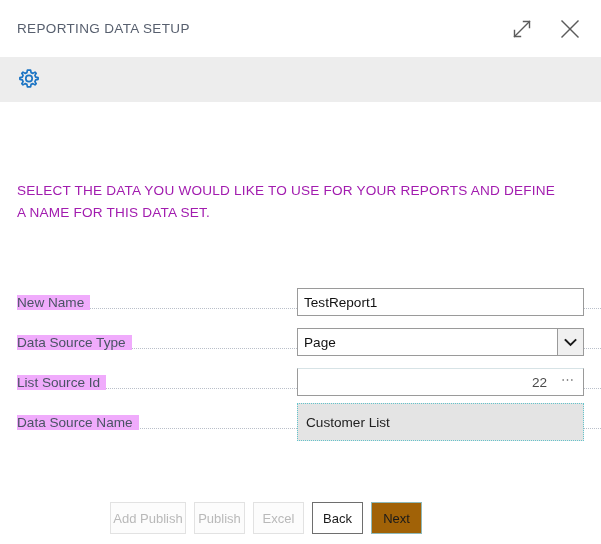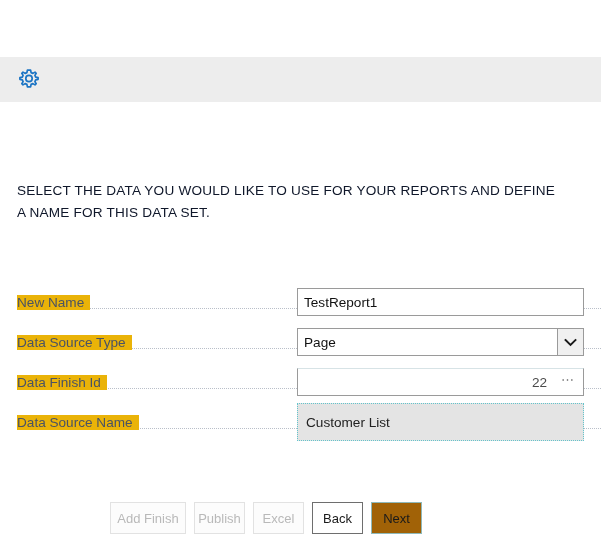--- a/index.html
+++ b/index.html
@@ -94,21 +94,21 @@
   }
 
   .instructions {
     position: absolute;
     left: 17px;
     top: 78px;
     width: 545px;
     font-size: 13.6px;
     line-height: 22px;
     letter-spacing: 0.2px;
-    color: #0f172a;
+    color: #a21caf;
     font-weight: 400;
   }
 
   
   .form {
     position: absolute;
     left: 0;
     top: 180px;
     width: 601px;
   }
@@ -117,21 +117,21 @@
     height: 40px;
     display: flex;
     align-items: center;
   }
   .field-label {
     position: absolute;
     left: 17px;
     font-size: 13.6px;
     color: #4a5364;
     white-space: nowrap;
-    background: #eab308;
+    background: #f0abfc;
     padding-right: 6px;
     z-index: 2;
   }
   .leader {
     position: absolute;
     left: 17px;
     right: 0;
     bottom: 13px;
     height: 1px;
     border-bottom: 1px dotted #b9bfc9;
@@ -284,20 +284,42 @@
     border: 1px solid #8fb9ba;
     color: #1a1a1a;
     cursor: pointer;
   }
 </style>
 </head>
 <body>
 
 <div class="dialog">
 
+  <div class="titlebar">
+    <div class="title-text">REPORTING DATA SETUP</div>
+    <div class="title-actions">
+      <div class="icon-btn">
+        <svg width="22" height="22" viewBox="0 0 22 22">
+          <g stroke="#5b5b5b" stroke-width="1.4" fill="none" stroke-linecap="square">
+            <line x1="3.5" y1="18.5" x2="18.5" y2="3.5"></line>
+            <polyline points="12.5,3.5 18.5,3.5 18.5,9.5"></polyline>
+            <polyline points="9.5,18.5 3.5,18.5 3.5,12.5"></polyline>
+          </g>
+        </svg>
+      </div>
+      <div class="icon-btn">
+        <svg width="24" height="24" viewBox="0 0 24 24">
+          <g stroke="#5b5b5b" stroke-width="1.4" stroke-linecap="square">
+            <line x1="4" y1="4" x2="20" y2="20"></line>
+            <line x1="20" y1="4" x2="4" y2="20"></line>
+          </g>
+        </svg>
+      </div>
+    </div>
+  </div>
 
   <div class="toolband">
     <div class="gear-wrap">
       <svg width="26" height="26" viewBox="0 0 26 26">
         <g fill="none" stroke="#1b74c4" stroke-width="1.7" stroke-linejoin="round">
           <path d="M13 3.2 L14.6 3.2 L15.1 5.6 L16.9 6.4 L19 5.1 L20.2 6.3 L18.9 8.4 L19.7 10.2 L22.1 10.7 L22.1 12.3 L19.7 12.8 L18.9 14.6 L20.2 16.7 L19 17.9 L16.9 16.6 L15.1 17.4 L14.6 19.8 L13 19.8 L11.4 19.8 L10.9 17.4 L9.1 16.6 L7 17.9 L5.8 16.7 L7.1 14.6 L6.3 12.8 L3.9 12.3 L3.9 10.7 L6.3 10.2 L7.1 8.4 L5.8 6.3 L7 5.1 L9.1 6.4 L10.9 5.6 L11.4 3.2 Z"></path>
           <circle cx="13" cy="11.5" r="3.2"></circle>
         </g>
       </svg>
     </div>
@@ -329,21 +351,21 @@
               <svg width="13" height="9" viewBox="0 0 13 9">
                 <polyline points="1.5,2 6.5,7 11.5,2" fill="none" stroke="#1a1a1a" stroke-width="1.9" stroke-linecap="square"></polyline>
               </svg>
             </span>
           </div>
         </div>
       </div>
 
       <div class="field-row">
         <div class="leader"></div>
-        <div class="field-label">Data Finish Id</div>
+        <div class="field-label">List Source Id</div>
         <div class="field-control">
           <div class="lookupbox">
             <span class="val">22</span>
             <span class="ellipsis-btn">⋯</span>
           </div>
         </div>
       </div>
 
       <div class="field-row">
         <div class="leader"></div>
@@ -352,21 +374,21 @@
           <div class="focusbox">
             <span class="val">Customer List</span>
           </div>
         </div>
       </div>
 
     </div>
 
     <div class="footer">
       <div class="btnrow">
-        <button class="btn wide">Add Finish</button>
+        <button class="btn wide">Add Publish</button>
         <button class="btn">Publish</button>
         <button class="btn">Excel</button>
         <button class="btn enabled">Back</button>
         <button class="btn primary">Next</button>
       </div>
     </div>
 
   </div>
 </div>
 

